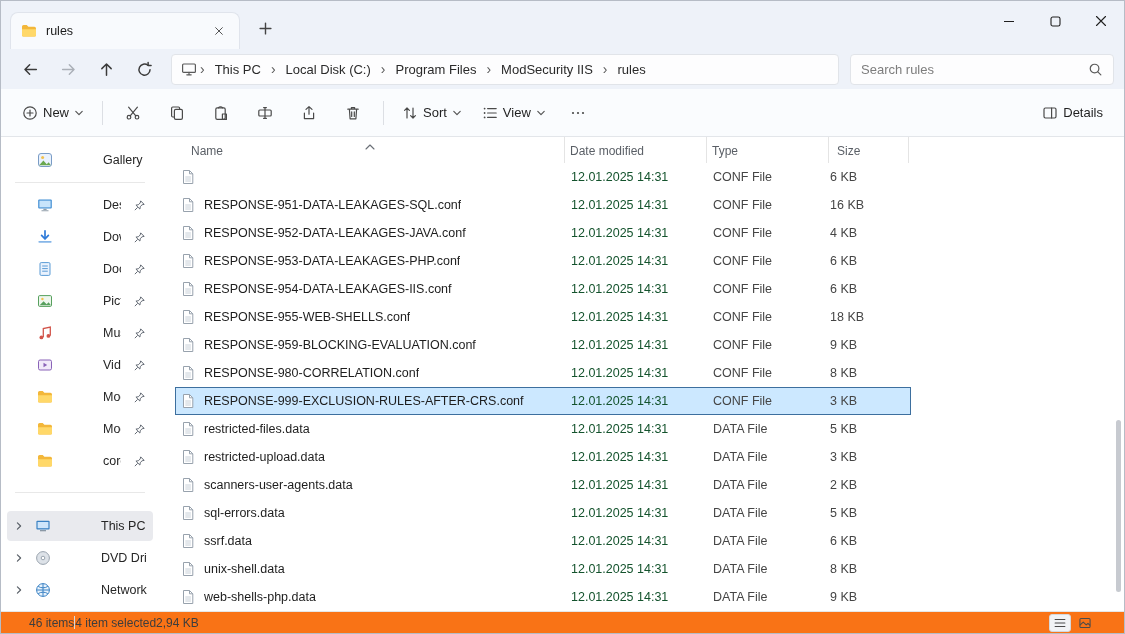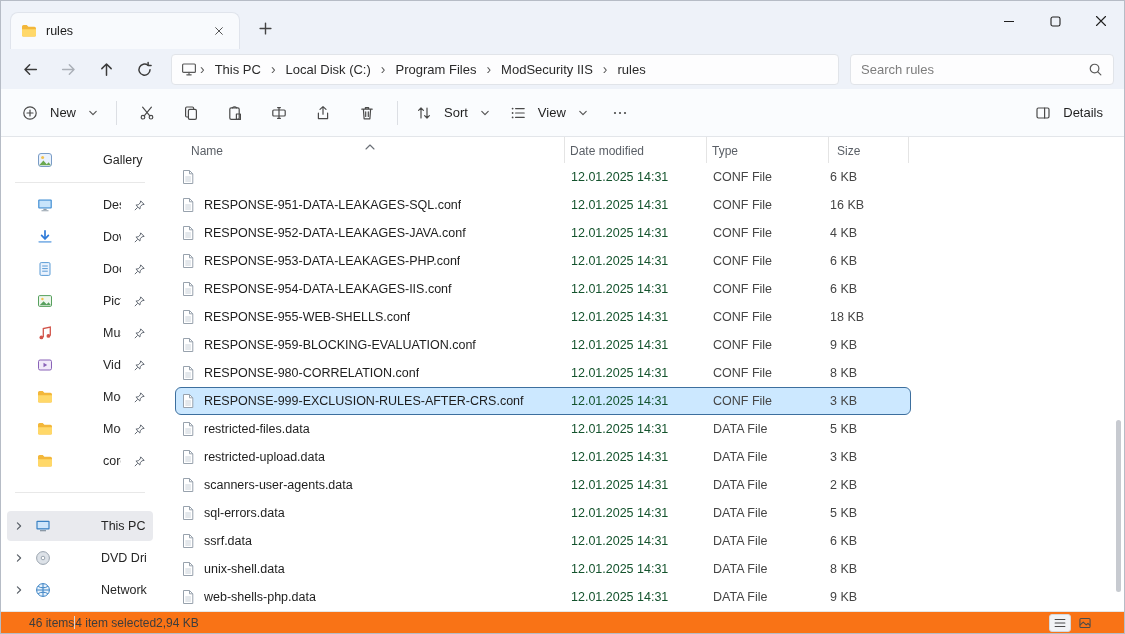--- a/index.html
+++ b/index.html
@@ -33,21 +33,21 @@
   .crumb { padding: 3px 7px; border-radius: 3px; color: #2a2a2a; }
   .crumb-sep { padding: 0 3px; color: #5a5a5a; font-size: 14px; }
   .searchbox { width: 264px; height: 31px; background: #fdfdfe; border: 1px solid #e1e4e9; border-radius: 4px;
                display: flex; align-items: center; padding: 0 10px; gap: 9px; }
   .searchbox input { border: none; outline: none; flex: 1; font: inherit; color: #333; background: transparent; min-width: 0; }
   .searchbox input::placeholder { color: #7d7d7d; }
 
   
   .toolbar { flex: 0 0 48px; background: #fafcfe; border-bottom: 1px solid #e3e6ea;
              display: flex; align-items: center; padding: 0 12px; gap: 2px; }
-  .tb-btn { display: flex; align-items: center; gap: 12px; padding: 7px 9px; border-radius: 4px; color: #1f1f1f; }
+  .tb-btn { display: flex; align-items: center; gap: 5px; padding: 7px 9px; border-radius: 4px; color: #1f1f1f; }
   .tb-icon-btn { width: 42px; height: 36px; display: flex; align-items: center; justify-content: center; border-radius: 4px; }
   .tb-sep { width: 1px; height: 24px; background: #dcdfe4; margin: 0 7px; flex: 0 0 1px; }
   .tb-details { margin-left: auto; }
   .chev svg { display: block; }
 
   
   .body { flex: 1 1 auto; min-height: 0; display: flex; background: #fff; position: relative; }
 
   .sidebar { flex: 0 0 158px; width: 158px; padding: 8px 6px 0 6px; overflow: hidden; }
   .side-item { display: flex; align-items: center; gap: 10px; height: 30px; margin-bottom: 2px;
@@ -63,21 +63,21 @@
   .list-header { position: relative; flex: 0 0 26px; display: flex; width: 734px; font-size: 12px; color: #5a5f66; }
   .hcol { display: flex; align-items: flex-end; padding-bottom: 5px; border-right: 1px solid #e4e4e4; }
   .hcol.name { width: 390px; padding-left: 16px; }
   .hcol.date { width: 142px; padding-left: 5px; }
   .hcol.type { width: 122px; padding-left: 5px; }
   .hcol.size { width: 80px;  padding-left: 8px; }
   .sortcaret { position: absolute; left: 190px; top: 2px; }
 
   .file-list { flex: 1 1 auto; width: 736px; }
   .file-row { display: flex; align-items: center; height: 28px; border: 1px solid transparent; font-size: 12.5px; }
-  .file-row.selected { background: var(--selection-bg, #cce8ff); border-color: var(--selection-border, #3d6f9e); border-radius: 6px; }
+  .file-row.selected { background: var(--selection-bg, #cce8ff); border-color: var(--selection-border, #3d6f9e); }
   .col { overflow: hidden; white-space: nowrap; }
   .col.name { width: 390px; display: flex; align-items: center; gap: 8px; padding-left: 4px; color: #1d1d1d; }
   .col.date { width: 142px; padding-left: 5px; color: #14532d; }
   .col.type { width: 122px; padding-left: 5px; color: #454545; }
   .col.size { width: 80px; text-align: left; padding-right: 14px; color: #454545; }
   .fname { overflow: hidden; text-overflow: ellipsis; }
 
   .scrollbar { position: absolute; right: 2px; top: 0; bottom: 0; width: 7px; }
   .thumb { position: absolute; top: 283px; height: 172px; width: 5px; left: 1px;
            background: #c7cad0; border-radius: 3px; }

